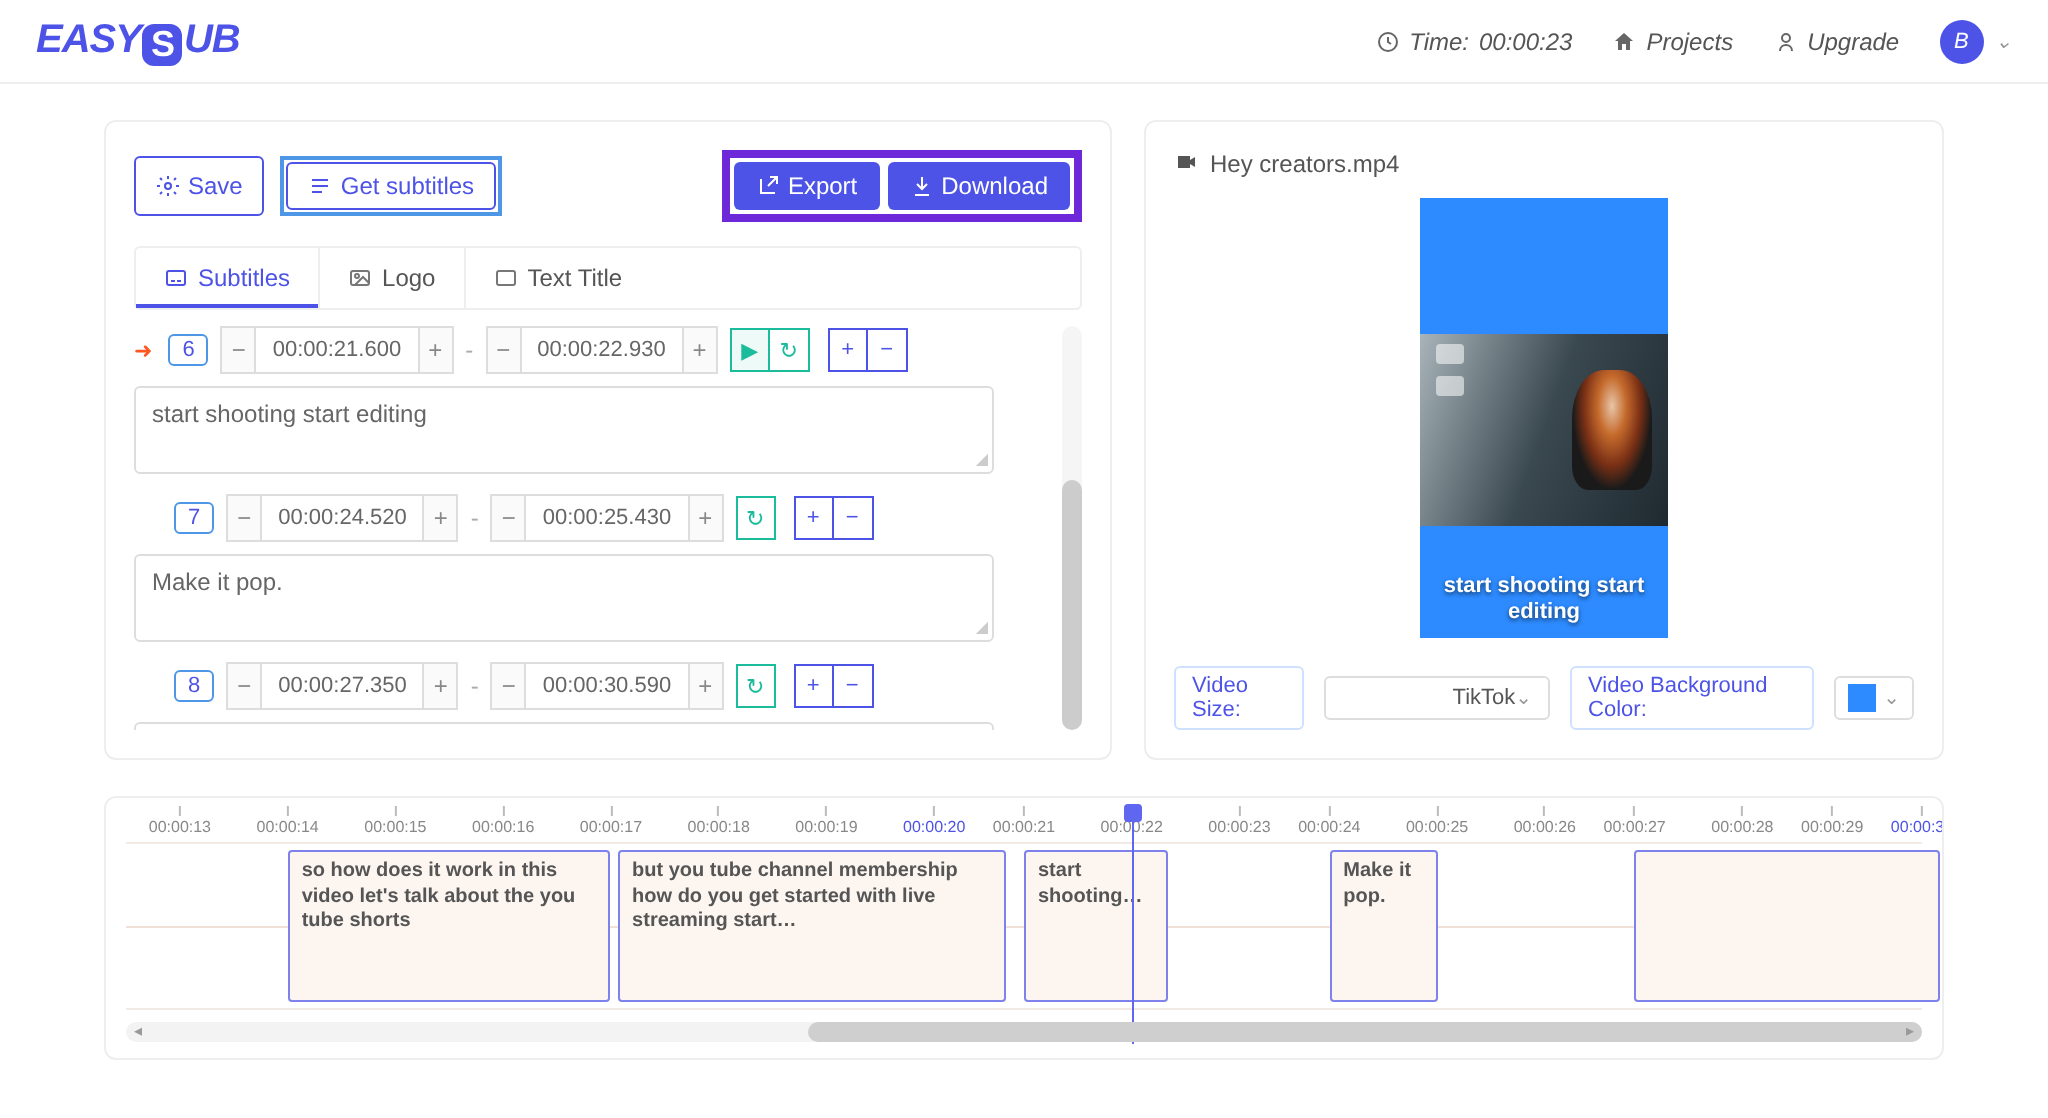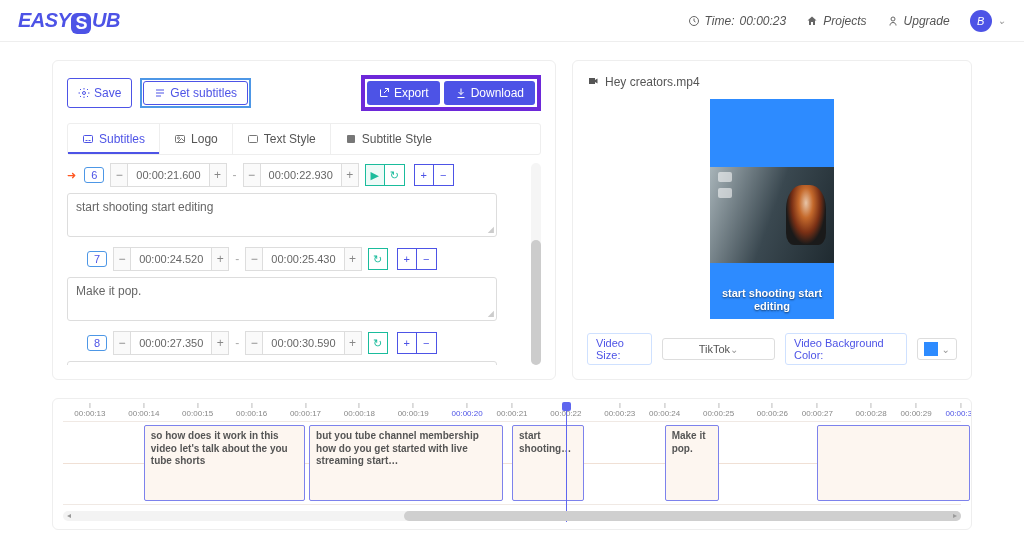--- a/index.html
+++ b/index.html
@@ -54,21 +54,21 @@
 
 .video-title { display: flex; gap: 6px; font-size: 12px; color: #555; margin-bottom: 10px; }
 .video-frame { width: 124px; height: 220px; margin: 0 auto 14px; background: #2d8bff; display: flex; flex-direction: column; position: relative; }
 .vid-inner { position: absolute; top: 68px; left: 0; right: 0; height: 96px; background: linear-gradient(110deg,#a8b4b9 0%,#3a4850 50%,#1f2a30 100%); display:flex; align-items:center; justify-content:flex-end; padding-right:8px;}
 .vid-person { width: 40px; height: 60px; background: radial-gradient(ellipse at 50% 30%, #e8c5a8 0%, #c56a2c 25%, #7a3015 50%, #1a1a1a 70%); border-radius: 40% 40% 20% 20%; position: relative; }
 .vid-cap-icons { position:absolute; top:73px; left:8px; display:flex; flex-direction:column; gap:6px; }
 .vid-cap-icons span { width:14px; height:10px; background:rgba(255,255,255,0.55); border-radius:2px; }
 .caption-txt { position: absolute; bottom: 6px; left: 4px; right: 4px; text-align: center; color: #fff; font-weight: 700; font-size: 11px; line-height: 1.2; text-shadow: 0 1px 2px rgba(0,0,0,.6); }
 .video-ctrls { display: flex; gap: 10px; align-items: center; font-size: 12px; }
 .vc-label { color: #4d53e6; border: 1px solid #cfe1ff; border-radius: 3px; padding: 3px 8px; font-size: 11px; }
-.vc-select { border: 1px solid #ddd; border-radius: 3px; padding: 4px 8px; font-size: 11px; color: #555; width: 130px; display: flex; justify-content: center; align-items: center; cursor: pointer; }
+.vc-select { border: 1px solid #ddd; border-radius: 3px; padding: 4px 8px; font-size: 11px; color: #555; width: 130px; display: flex; justify-content: flex-end; align-items: center; cursor: pointer; }
 .color-sw { display: flex; align-items: center; gap: 4px; border: 1px solid #ddd; border-radius: 3px; padding: 3px 6px; cursor: pointer; }
 .swatch { width: 14px; height: 14px; background: #2d8bff; }
 
 .timeline-area { margin: 18px 52px 0; border: 1px solid #eee; border-radius: 6px; padding: 4px 10px 8px; overflow: hidden; }
 .ruler { position: relative; height: 18px; font-size: 8px; color: #888; }
 .tick { position: absolute; top: 0; transform: translateX(-50%); }
 .tick::before { content: ""; display: block; width: 1px; height: 5px; background: #bbb; margin: 0 auto 1px; }
 .tick.hl { color: #4d53e6; }
 .track { position: relative; height: 84px; border-top: 1px solid #f0e9e4; border-bottom: 1px solid #f0e9e4; background: #fff; }
 .track .line { position: absolute; top: 50%; left: 0; right: 0; height: 1px; background: #f0e0d5; }
@@ -177,29 +177,21 @@
             </svg>
           </span>
         <span>Logo</span>
       </div>
       <div class="tab">
         <span class="tab-icon">
             <svg class="ico" viewBox="0 0 24 24" fill="#777">
               <rect x="3" y="5" width="18" height="14" rx="2" fill="none" stroke="#777" stroke-width="2"></rect>
             </svg>
           </span>
-        <span>Text Style</span>
-      </div>
-      <div class="tab">
-        <span class="tab-icon">
-            <svg class="ico" viewBox="0 0 24 24" fill="#777">
-              <rect x="4" y="4" width="16" height="16" rx="2"></rect>
-            </svg>
-          </span>
-        <span>Subtitle Style</span>
+        <span>Text Title</span>
       </div>
     </div>
 
     <div class="sub-list" id="sub-list">
         <div class="sub-row">
           <div class="time-row">
             <span class="arrow-ind">➜</span>
             <span class="idx-box">6</span>
             <div class="time-stepper">
               <div class="step-btn">−</div>

